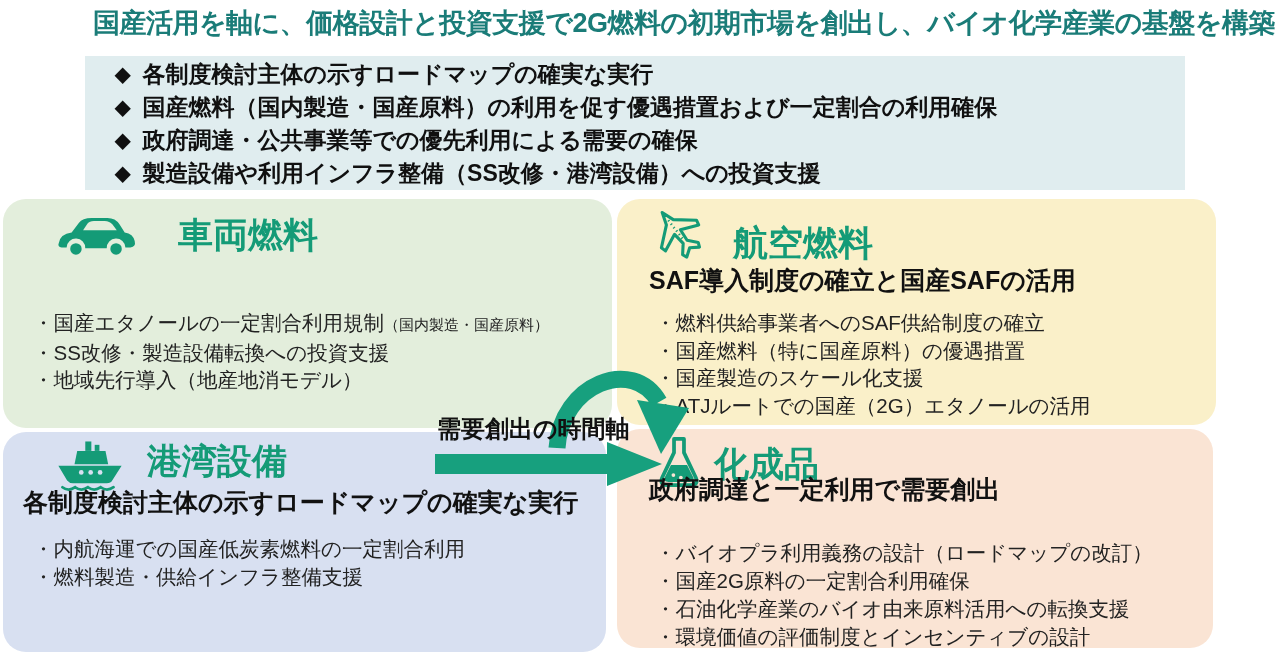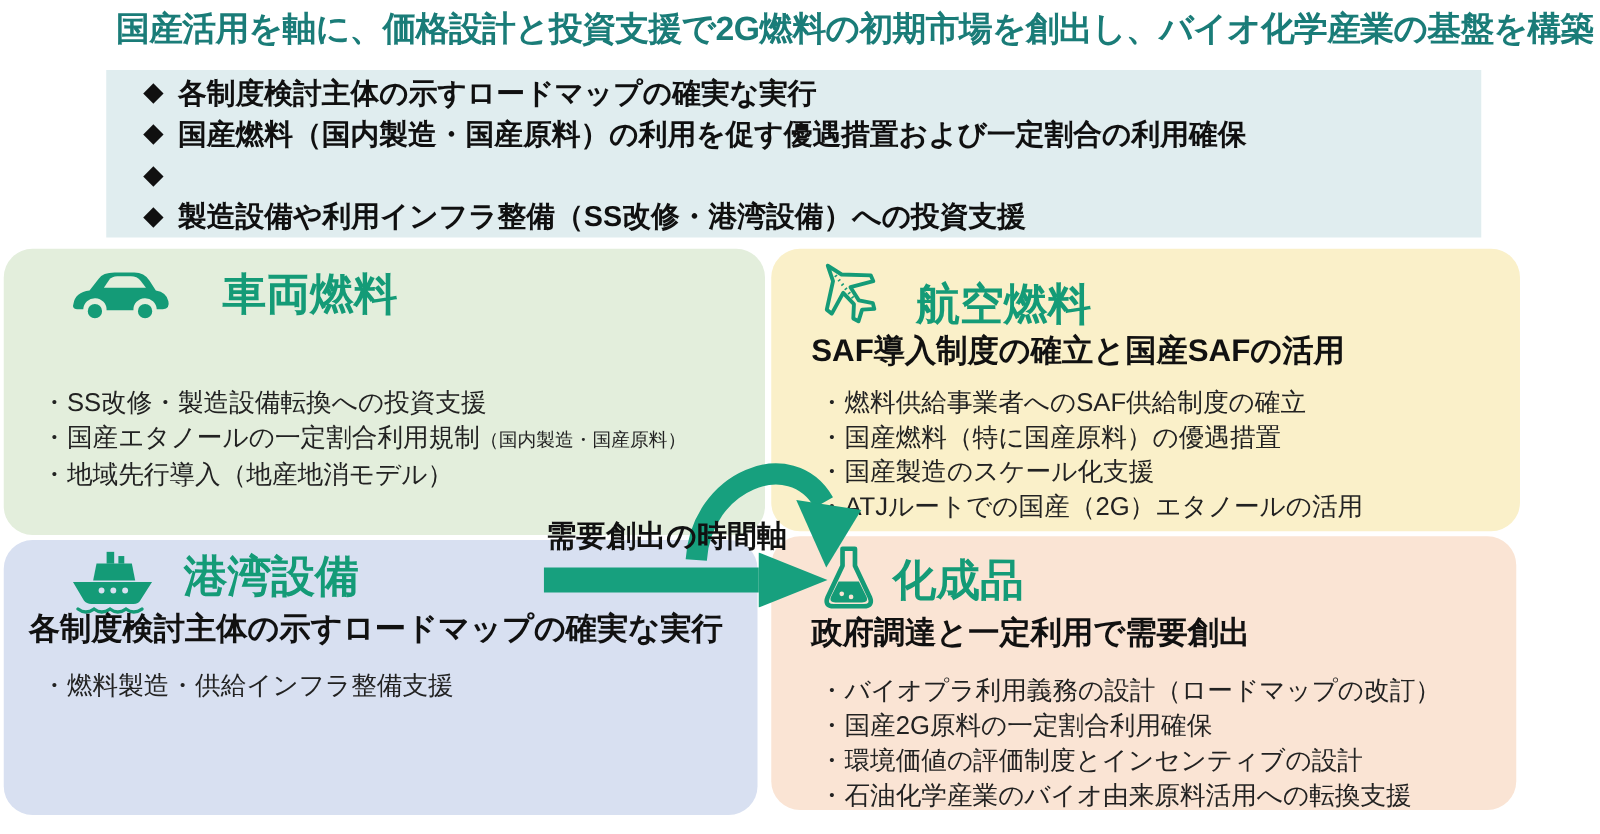--- a/index.html
+++ b/index.html
@@ -38,21 +38,21 @@
   #quad-aviation .q-sub{left:32px;top:65px;}
   #quad-aviation .q-bullets{left:38px;top:110px;}
 
   #quad-marine .q-icon{left:50px;top:2px;}
   #quad-marine .q-head{left:144px;top:6px;}
   #quad-marine .q-sub{left:20px;top:54px;}
   #quad-marine .q-bullets{left:30px;top:103px;}
 
   #quad-chemical .q-icon{left:38px;top:5px;}
   #quad-chemical .q-head{left:97px;top:12px;}
-  #quad-chemical .q-sub{left:32px;top:60px;}
+  #quad-chemical .q-sub{left:32px;top:44px;}
   #quad-chemical .q-bullets{left:38px;top:110px;line-height:28px;}
 
   .center-label{position:absolute;left:437px;top:413px;font-size:24px;font-weight:bold;
                 color:#111;white-space:nowrap;}
   .curved-arrow{position:absolute;left:545px;top:356px;}
   .right-arrow{position:absolute;left:435px;top:442px;}
 </style>
 </head>
 <body>
 
@@ -65,41 +65,42 @@
       <li>
         <span class="diamond">◆</span>
         <span>各制度検討主体の示すロードマップの確実な実行</span>
       </li>
       <li>
         <span class="diamond">◆</span>
         <span>国産燃料（国内製造・国産原料）の利用を促す優遇措置および一定割合の利用確保</span>
       </li>
       <li>
         <span class="diamond">◆</span>
+        <span>政府調達・公共事業等での優先利用による需要の確保</span>
       </li>
       <li>
         <span class="diamond">◆</span>
         <span>製造設備や利用インフラ整備（SS改修・港湾設備）への投資支援</span>
       </li>
     </ul>
   </div>
 
   <div class="quad" id="quad-vehicle">
     <span class="q-icon">
       <svg width="86" height="54" viewBox="0 0 120 72">
         <path d="M8 46 Q10 33 26 31 L36 18 Q41 11 54 11 L76 11 Q87 11 93 20 L100 31 Q112 33 114 43 Q116 51 108 52 L101 52 A13 13 0 0 0 75 53 L45 53 A13 13 0 0 0 19 52 L12 52 Q6 51 8 46 Z" fill="#149B77"></path>
         <path d="M42 28 L48 19 Q51 15 57 15 L72 15 Q79 15 83 20 L89 28 Z" fill="#E3EEDC"></path>
         <circle cx="32" cy="54" r="10" fill="#149B77" stroke="#E3EEDC" stroke-width="4"></circle>
         <circle cx="88" cy="54" r="10" fill="#149B77" stroke="#E3EEDC" stroke-width="4"></circle>
       </svg>
     </span>
     <div class="q-head">車両燃料</div>
     <ul class="q-bullets">
+      <li><span>・国産エタノールの一定割合利用規制</span><span class="note">（国内製造・国産原料）</span></li>
       <li>・SS改修・製造設備転換への投資支援</li>
-      <li><span>・国産エタノールの一定割合利用規制</span><span class="note">（国内製造・国産原料）</span></li>
       <li>・地域先行導入（地産地消モデル）</li>
     </ul>
   </div>
 
   <div class="quad" id="quad-aviation">
     <span class="q-icon">
       <svg width="88" height="62" viewBox="0 0 100 100">
         <g transform="rotate(-38 50 50)">
           <path d="M50 6 L57 26 L86 50 L84 58 L56 46 L54 66 L66 80 L63 87 L50 78 L37 87 L34 80 L46 66 L44 46 L16 58 L14 50 L43 26 Z" fill="#FAF0C9" stroke="#149B77" stroke-width="5" stroke-linejoin="round"></path>
           <line x1="50" y1="22" x2="50" y2="60" stroke="#149B77" stroke-width="4" stroke-dasharray="2 5"></line>
@@ -125,40 +126,41 @@
         <path d="M8 46 L102 46 L88 68 Q86 72 80 72 L30 72 Q24 72 21 68 Z" fill="#149B77"></path>
         <circle cx="42" cy="56" r="3.5" fill="#D8E0F1"></circle>
         <circle cx="56" cy="56" r="3.5" fill="#D8E0F1"></circle>
         <circle cx="70" cy="56" r="3.5" fill="#D8E0F1"></circle>
         <path d="M14 78 q9 7 19 0 q9 7 19 0 q9 7 19 0 q9 7 19 0" fill="none" stroke="#149B77" stroke-width="4" stroke-linecap="round"></path>
       </svg>
     </span>
     <div class="q-head">港湾設備</div>
     <div class="q-sub">各制度検討主体の示すロードマップの確実な実行</div>
     <ul class="q-bullets">
+      <li>・内航海運での国産低炭素燃料の一定割合利用</li>
       <li>・燃料製造・供給インフラ整備支援</li>
     </ul>
   </div>
 
   <div class="quad" id="quad-chemical">
     <span class="q-icon">
       <svg width="48" height="56" viewBox="0 0 70 90">
         <path d="M27 8 L43 8 L43 30 L62 70 Q67 82 54 82 L16 82 Q3 82 8 70 L27 30 Z" fill="#FAE4D4" stroke="#149B77" stroke-width="6" stroke-linejoin="round"></path>
         <path d="M22 50 L48 50 L58 70 Q61 77 52 77 L18 77 Q9 77 12 70 Z" fill="#149B77"></path>
         <circle cx="26" cy="66" r="3" fill="#FAE4D4"></circle>
         <circle cx="38" cy="70" r="3" fill="#FAE4D4"></circle>
       </svg>
     </span>
     <div class="q-head">化成品</div>
     <div class="q-sub">政府調達と一定利用で需要創出</div>
     <ul class="q-bullets">
       <li>・バイオプラ利用義務の設計（ロードマップの改訂）</li>
       <li>・国産2G原料の一定割合利用確保</li>
+      <li>・石油化学産業のバイオ由来原料活用への転換支援</li>
       <li>・環境価値の評価制度とインセンティブの設計</li>
-      <li>・石油化学産業のバイオ由来原料活用への転換支援</li>
     </ul>
   </div>
 
   <span class="curved-arrow">
     <svg width="150" height="104" viewBox="0 0 150 104">
       <path d="M12 92 C 16 28, 88 0, 114 46" fill="none" stroke="#17A07E" stroke-width="17"></path>
       <path d="M92 44 L144 52 L116 98 Z" fill="#17A07E"></path>
     </svg>
   </span>
   <div class="center-label">需要創出の時間軸</div>

